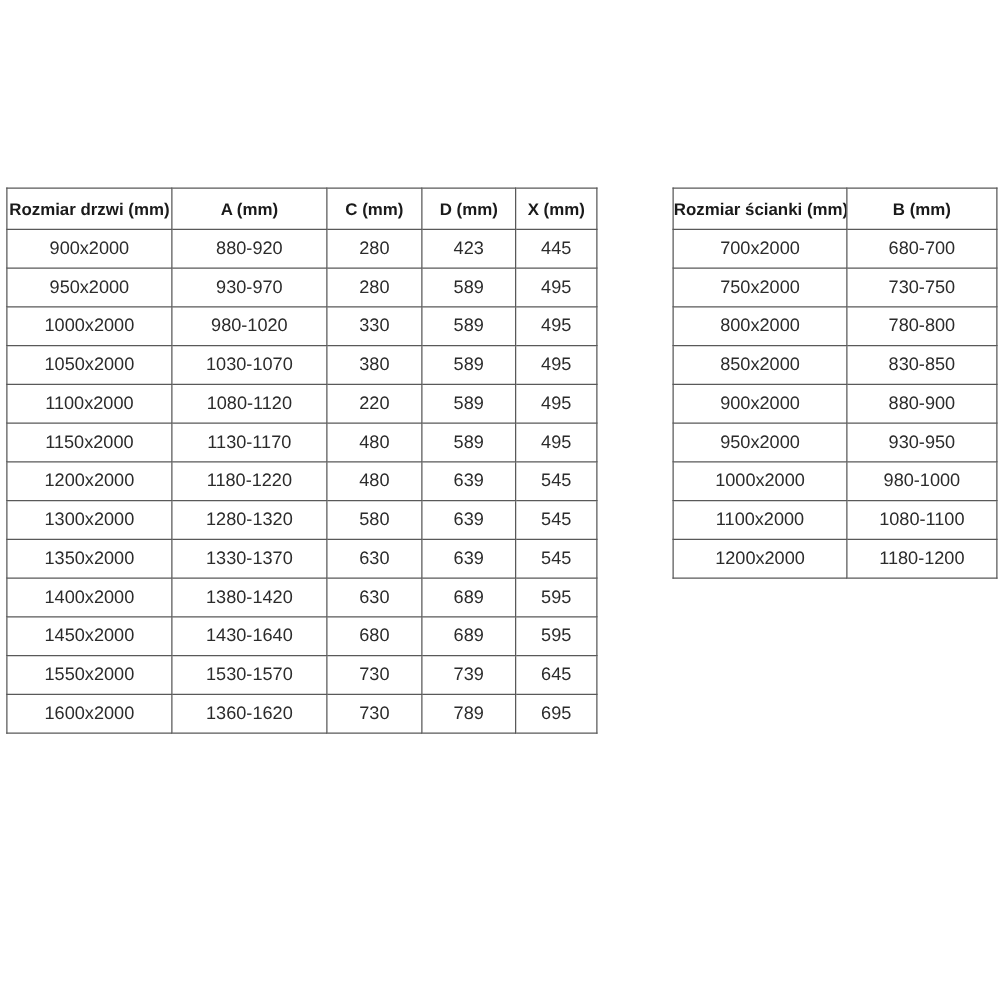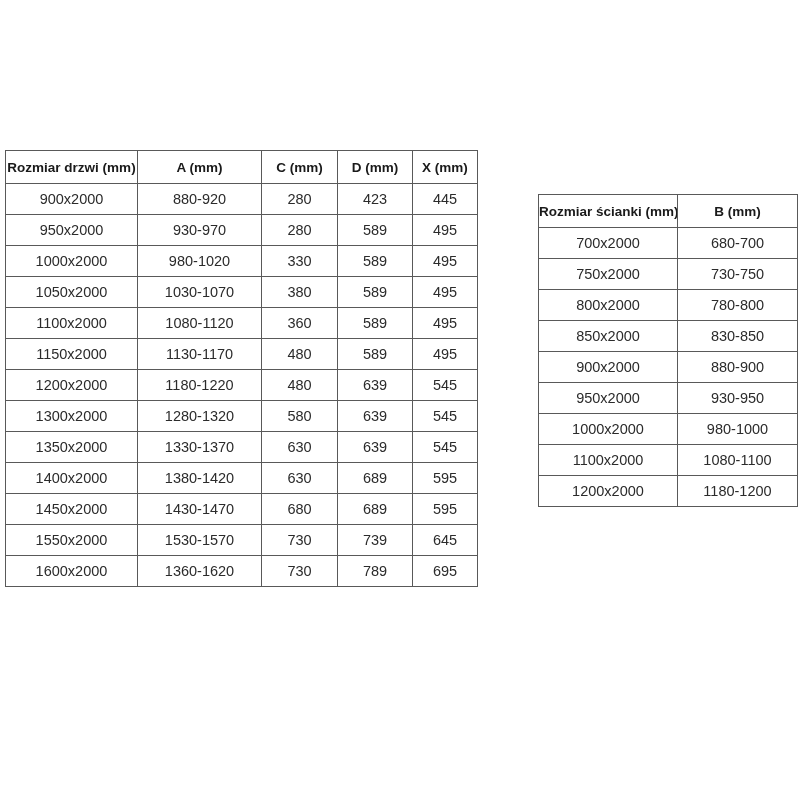--- a/index.html
+++ b/index.html
@@ -45,21 +45,20 @@
   }
   #door-table {
     left: 5px;
     top: 150px;
     width: 472px;
   }
   #wall-table {
     left: 538px;
     top: 150px;
     width: 259px;
-    margin-top: 44px;
   }
 </style>
 </head>
 <body>
 
 <div class="canvas">
 
   <table id="door-table" class="spec">
     <colgroup>
       <col style="width:132px">
@@ -102,21 +101,21 @@
         <tr>
           <td>1050x2000</td>
           <td>1030-1070</td>
           <td>380</td>
           <td>589</td>
           <td>495</td>
         </tr>
         <tr>
           <td>1100x2000</td>
           <td>1080-1120</td>
-          <td>360</td>
+          <td>220</td>
           <td>589</td>
           <td>495</td>
         </tr>
         <tr>
           <td>1150x2000</td>
           <td>1130-1170</td>
           <td>480</td>
           <td>589</td>
           <td>495</td>
         </tr>
@@ -143,21 +142,21 @@
         </tr>
         <tr>
           <td>1400x2000</td>
           <td>1380-1420</td>
           <td>630</td>
           <td>689</td>
           <td>595</td>
         </tr>
         <tr>
           <td>1450x2000</td>
-          <td>1430-1470</td>
+          <td>1430-1640</td>
           <td>680</td>
           <td>689</td>
           <td>595</td>
         </tr>
         <tr>
           <td>1550x2000</td>
           <td>1530-1570</td>
           <td>730</td>
           <td>739</td>
           <td>645</td>

